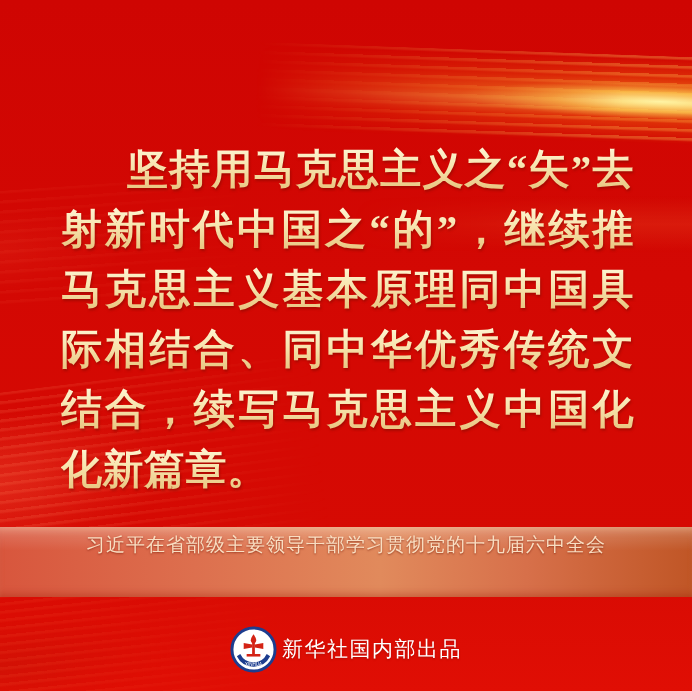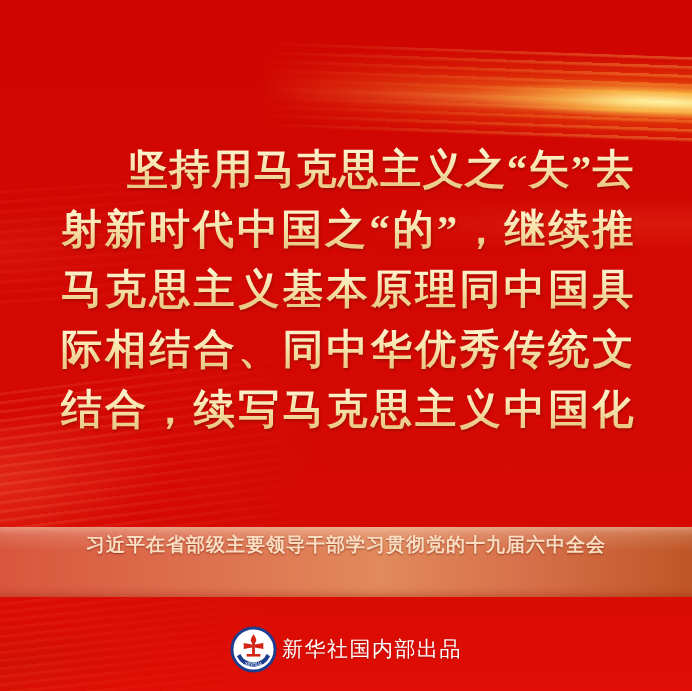--- a/index.html
+++ b/index.html
@@ -113,21 +113,21 @@
       inset 0 -7px 9px -5px rgba(150,20,0,0.40);
   }
   .attr-text {
     position: absolute;
     top: 531px; left: 0; width: 100%;
     text-align: center;
   }
   .attr-line {
     font-size: 19px;
     line-height: 27px;
-    font-weight: 700;
+    font-weight: 400;
     letter-spacing: 1px;
     color: #f9dec2;
     text-shadow: 0 1px 2px rgba(110,20,0,0.6);
   }
 
   
   .footer-row {
     position: absolute;
     top: 623px; left: 0; width: 100%;
     height: 52px;
@@ -154,20 +154,21 @@
   <div class="streak st-upperleft"></div>
   <div class="streak st-leftmid"></div>
   <div class="streak st-bottomleft"></div>
 
   <div class="quote">
     <div class="quote-line fill first">坚持用马克思主义之“矢”去</div>
     <div class="quote-line fill">射新时代中国之“的”，继续推进</div>
     <div class="quote-line fill">马克思主义基本原理同中国具体实</div>
     <div class="quote-line fill">际相结合、同中华优秀传统文化相</div>
     <div class="quote-line fill">结合，续写马克思主义中国化时代</div>
+    <div class="quote-line">化新篇章。</div>
   </div>
 
   <div class="attr-band"></div>
   <div class="attr-text">
     <div class="attr-line">习近平在省部级主要领导干部学习贯彻党的十九届六中全会</div>
   </div>
 
   <div class="footer-row">
     <span class="logo-wrap">
       <svg viewBox="0 0 48 48" width="47" height="47" aria-hidden="true">

